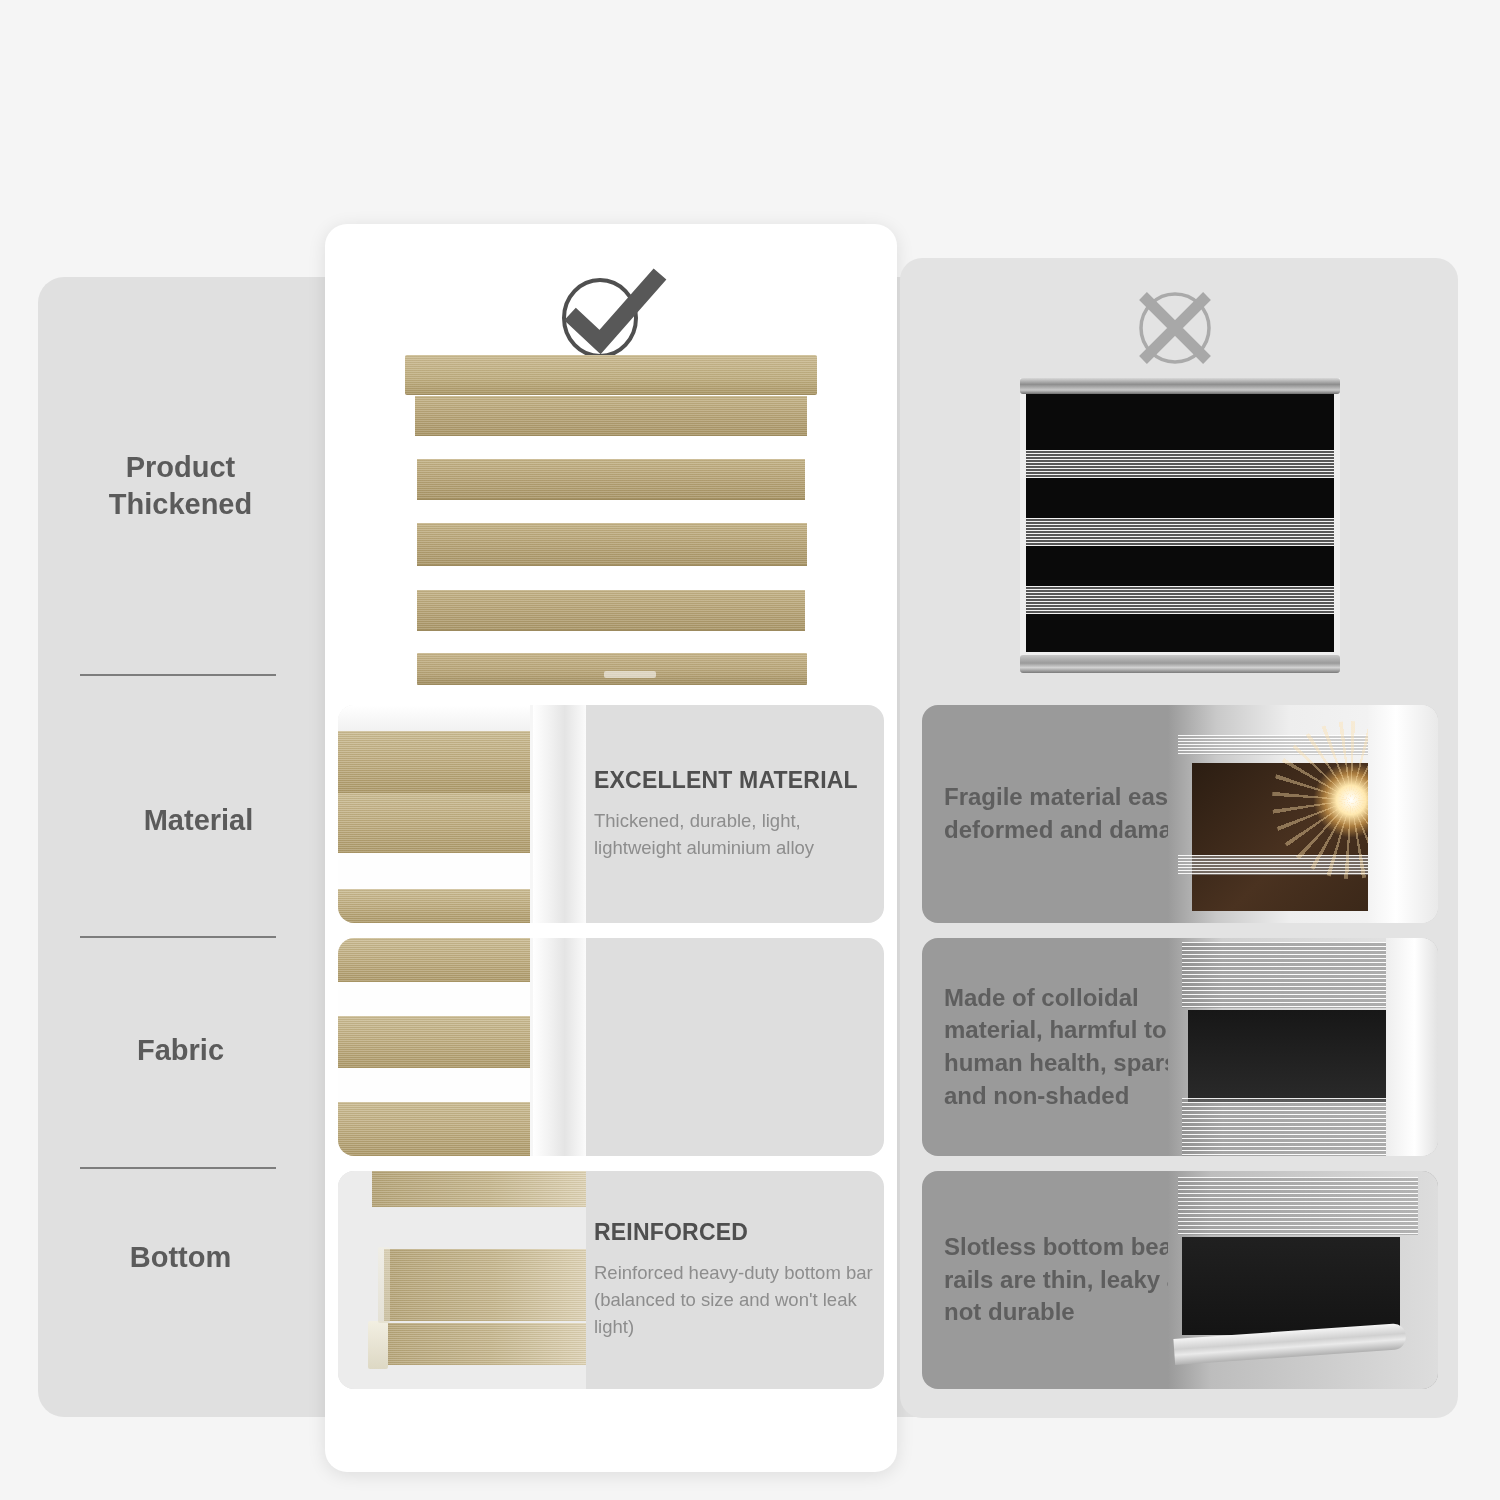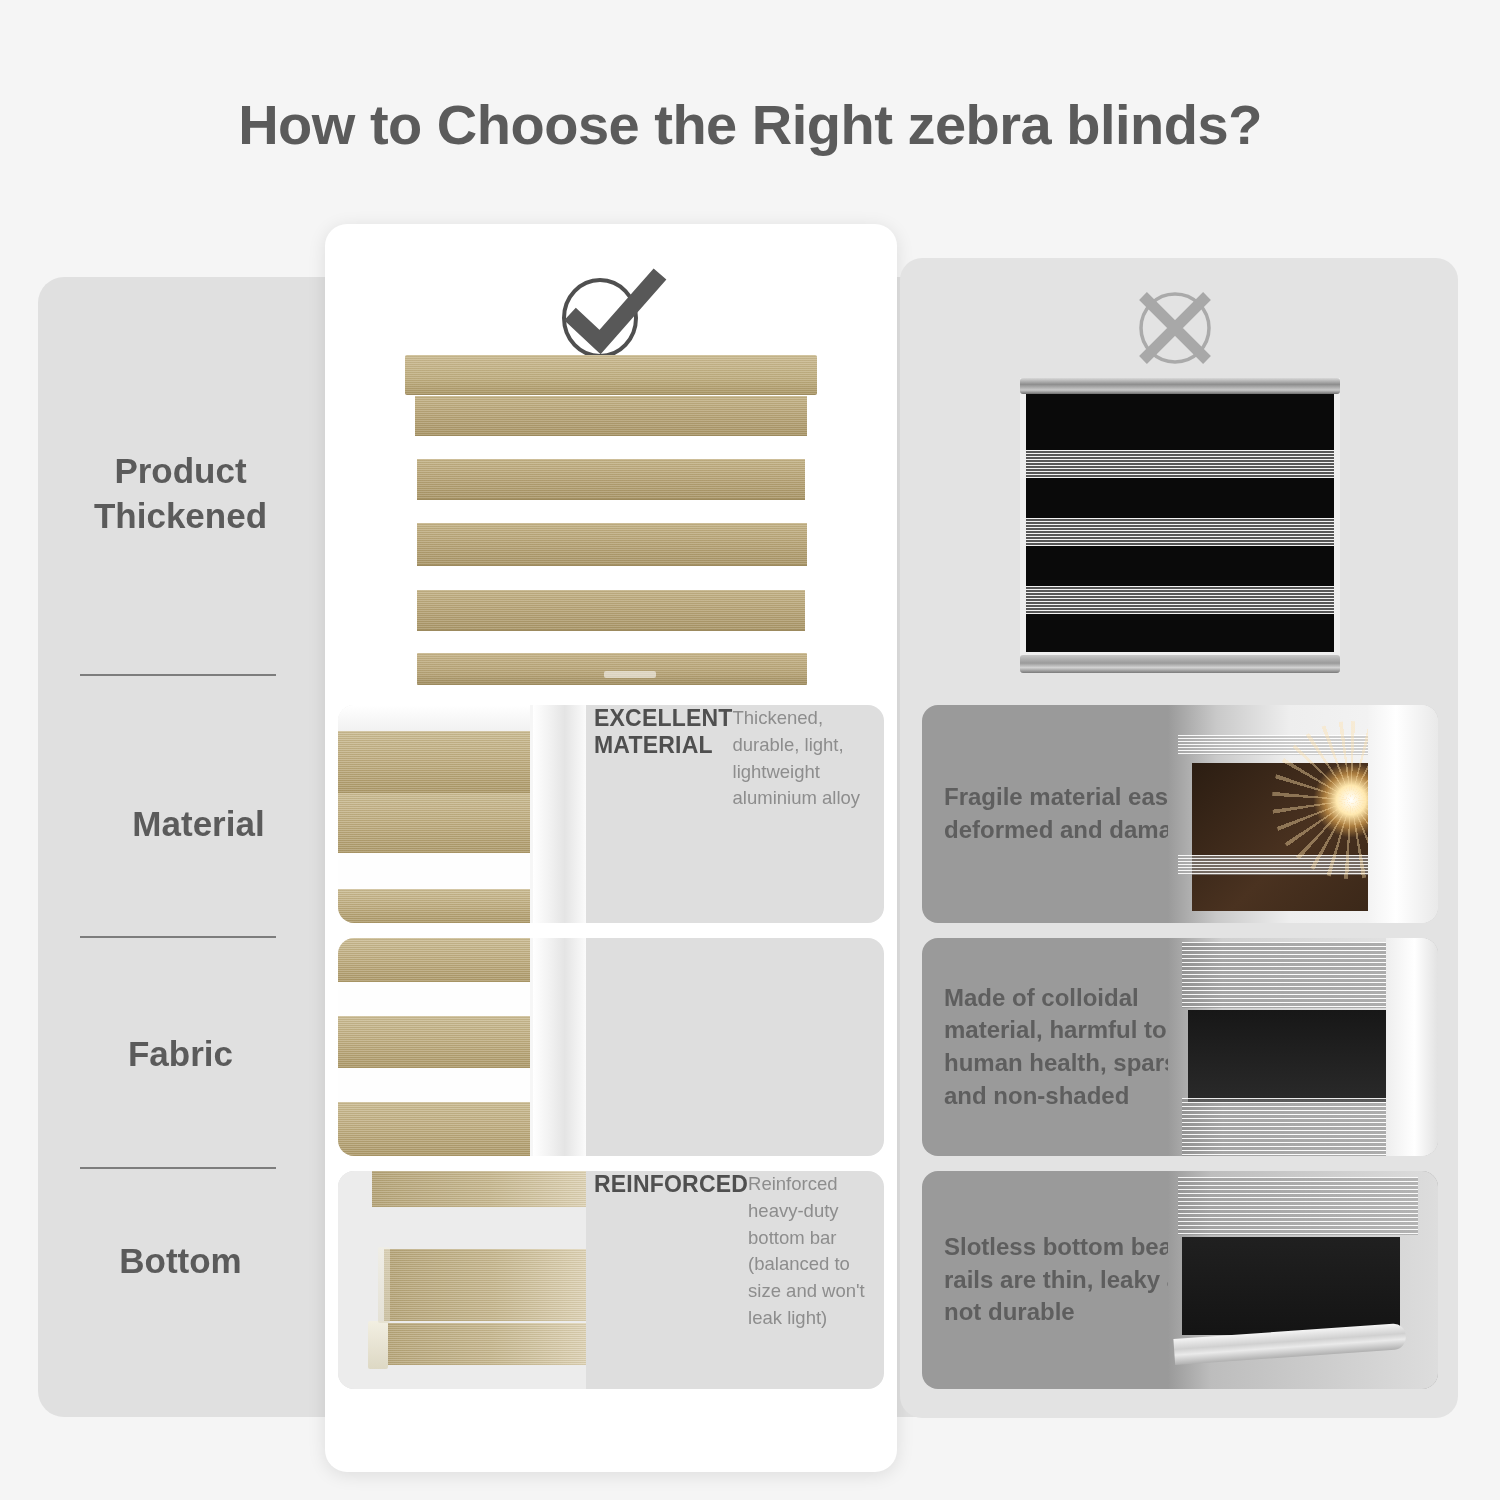--- a/index.html
+++ b/index.html
@@ -27,21 +27,21 @@
   }
 
   
   .label-col {
     position: absolute; left: 38px; top: 277px;
     width: 285px; height: 1140px;
   }
   .row-label {
     position: absolute; left: 0; width: 285px;
     text-align: center;
-    font-size: 35px; font-weight: bold; color: #5b5b5b;
+    font-size: 29px; font-weight: bold; color: #5b5b5b;
     line-height: 1.28;
   }
   .row-label.r0 { top: 172px; }
   .row-label.r1 { top: 525px; margin-left: 18px; }
   .row-label.r2 { top: 755px; }
   .row-label.r3 { top: 962px; text-align: center; }
   .divider {
     position: absolute; left: 42px; width: 196px; height: 2px;
     background: #7d7d7d;
   }
@@ -152,21 +152,21 @@
   }
   .gf1 { top: 705px; }
   .gf2 { top: 938px; }
   .gf3 { top: 1171px; }
   .gf-img {
     position: absolute; left: 0; top: 0; width: 248px; height: 218px;
     overflow: hidden;
   }
   .gf-text {
     position: absolute; left: 256px; top: 0; width: 290px; height: 218px;
-    display: flex; flex-direction: row; justify-content: center;
+    display: flex; flex-direction: column; justify-content: center;
     padding-right: 10px;
   }
   .gf-head {
     font-size: 23px; font-weight: bold; color: #4f4f4f;
     letter-spacing: 0.2px; margin-bottom: 14px;
   }
   .gf-body {
     font-size: 18.5px; color: #8d8d8d; line-height: 1.45;
   }
 
@@ -297,21 +297,20 @@
     background: linear-gradient(to bottom, #f4f4f4 0%, #d0d0d0 40%, #eaeaea 62%, #b0b0b0 100%);
     border-radius: 0 12px 12px 0;
     transform: rotate(-4deg);
   }
 </style>
 </head>
 <body>
 
 <div class="page">
 
-  <div class="title">How to Choose the Right zebra blinds?</div>
 
   <div class="gray-panel"></div>
 
   <div class="label-col">
     <div class="row-label r0">
       <div>Product</div>
       <div>Thickened</div>
     </div>
     <div class="divider d0"></div>
 

